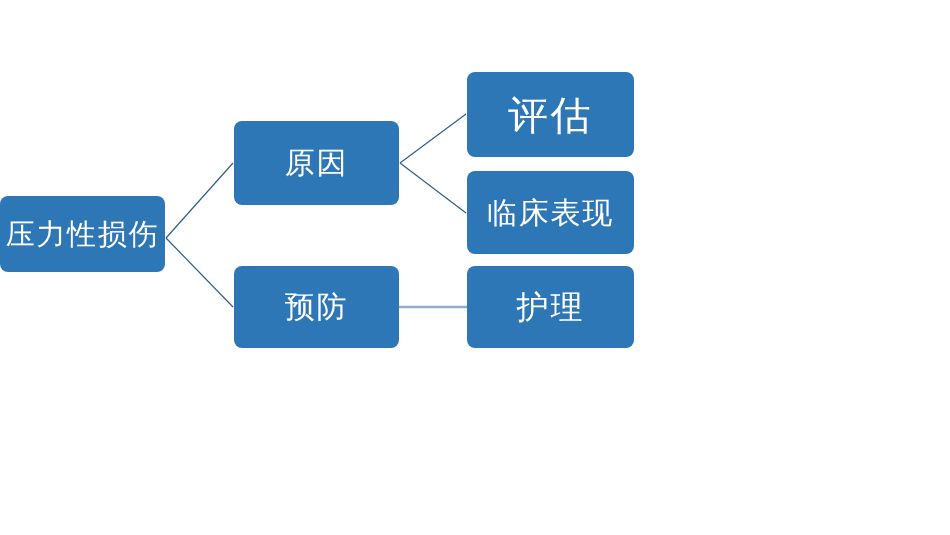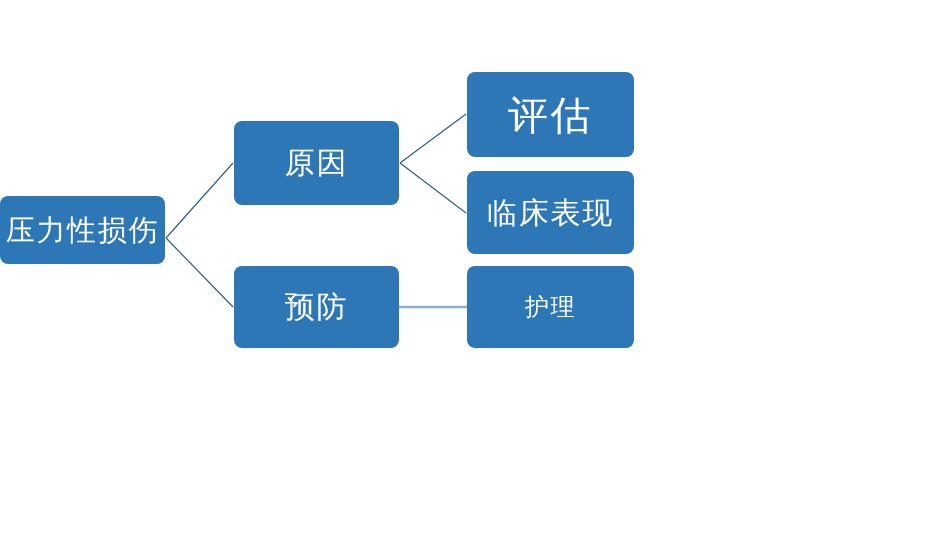--- a/index.html
+++ b/index.html
@@ -41,21 +41,21 @@
     font-weight: 400;
     letter-spacing: 0.06em;
     text-align: center;
     line-height: 1;
     user-select: none;
   }
   .node-root {
     left: 0px;
     top: 196px;
     width: 165px;
-    height: 68px;
+    height: 76px;
     font-size: 29px;
     border-top-left-radius: 8px;
     border-bottom-left-radius: 8px;
   }
   .node-cause {
     left: 234px;
     top: 121px;
     width: 165px;
     height: 84px;
     font-size: 30px;
@@ -80,21 +80,21 @@
     top: 171px;
     width: 167px;
     height: 83px;
     font-size: 30px;
   }
   .node-nursing {
     left: 467px;
     top: 266px;
     width: 167px;
     height: 82px;
-    font-size: 24px;
+    font-size: 32px;
   }
   .node-label {
     display: block;
   }
 </style>
 </head>
 <body>
 
 <div id="canvas">
 

